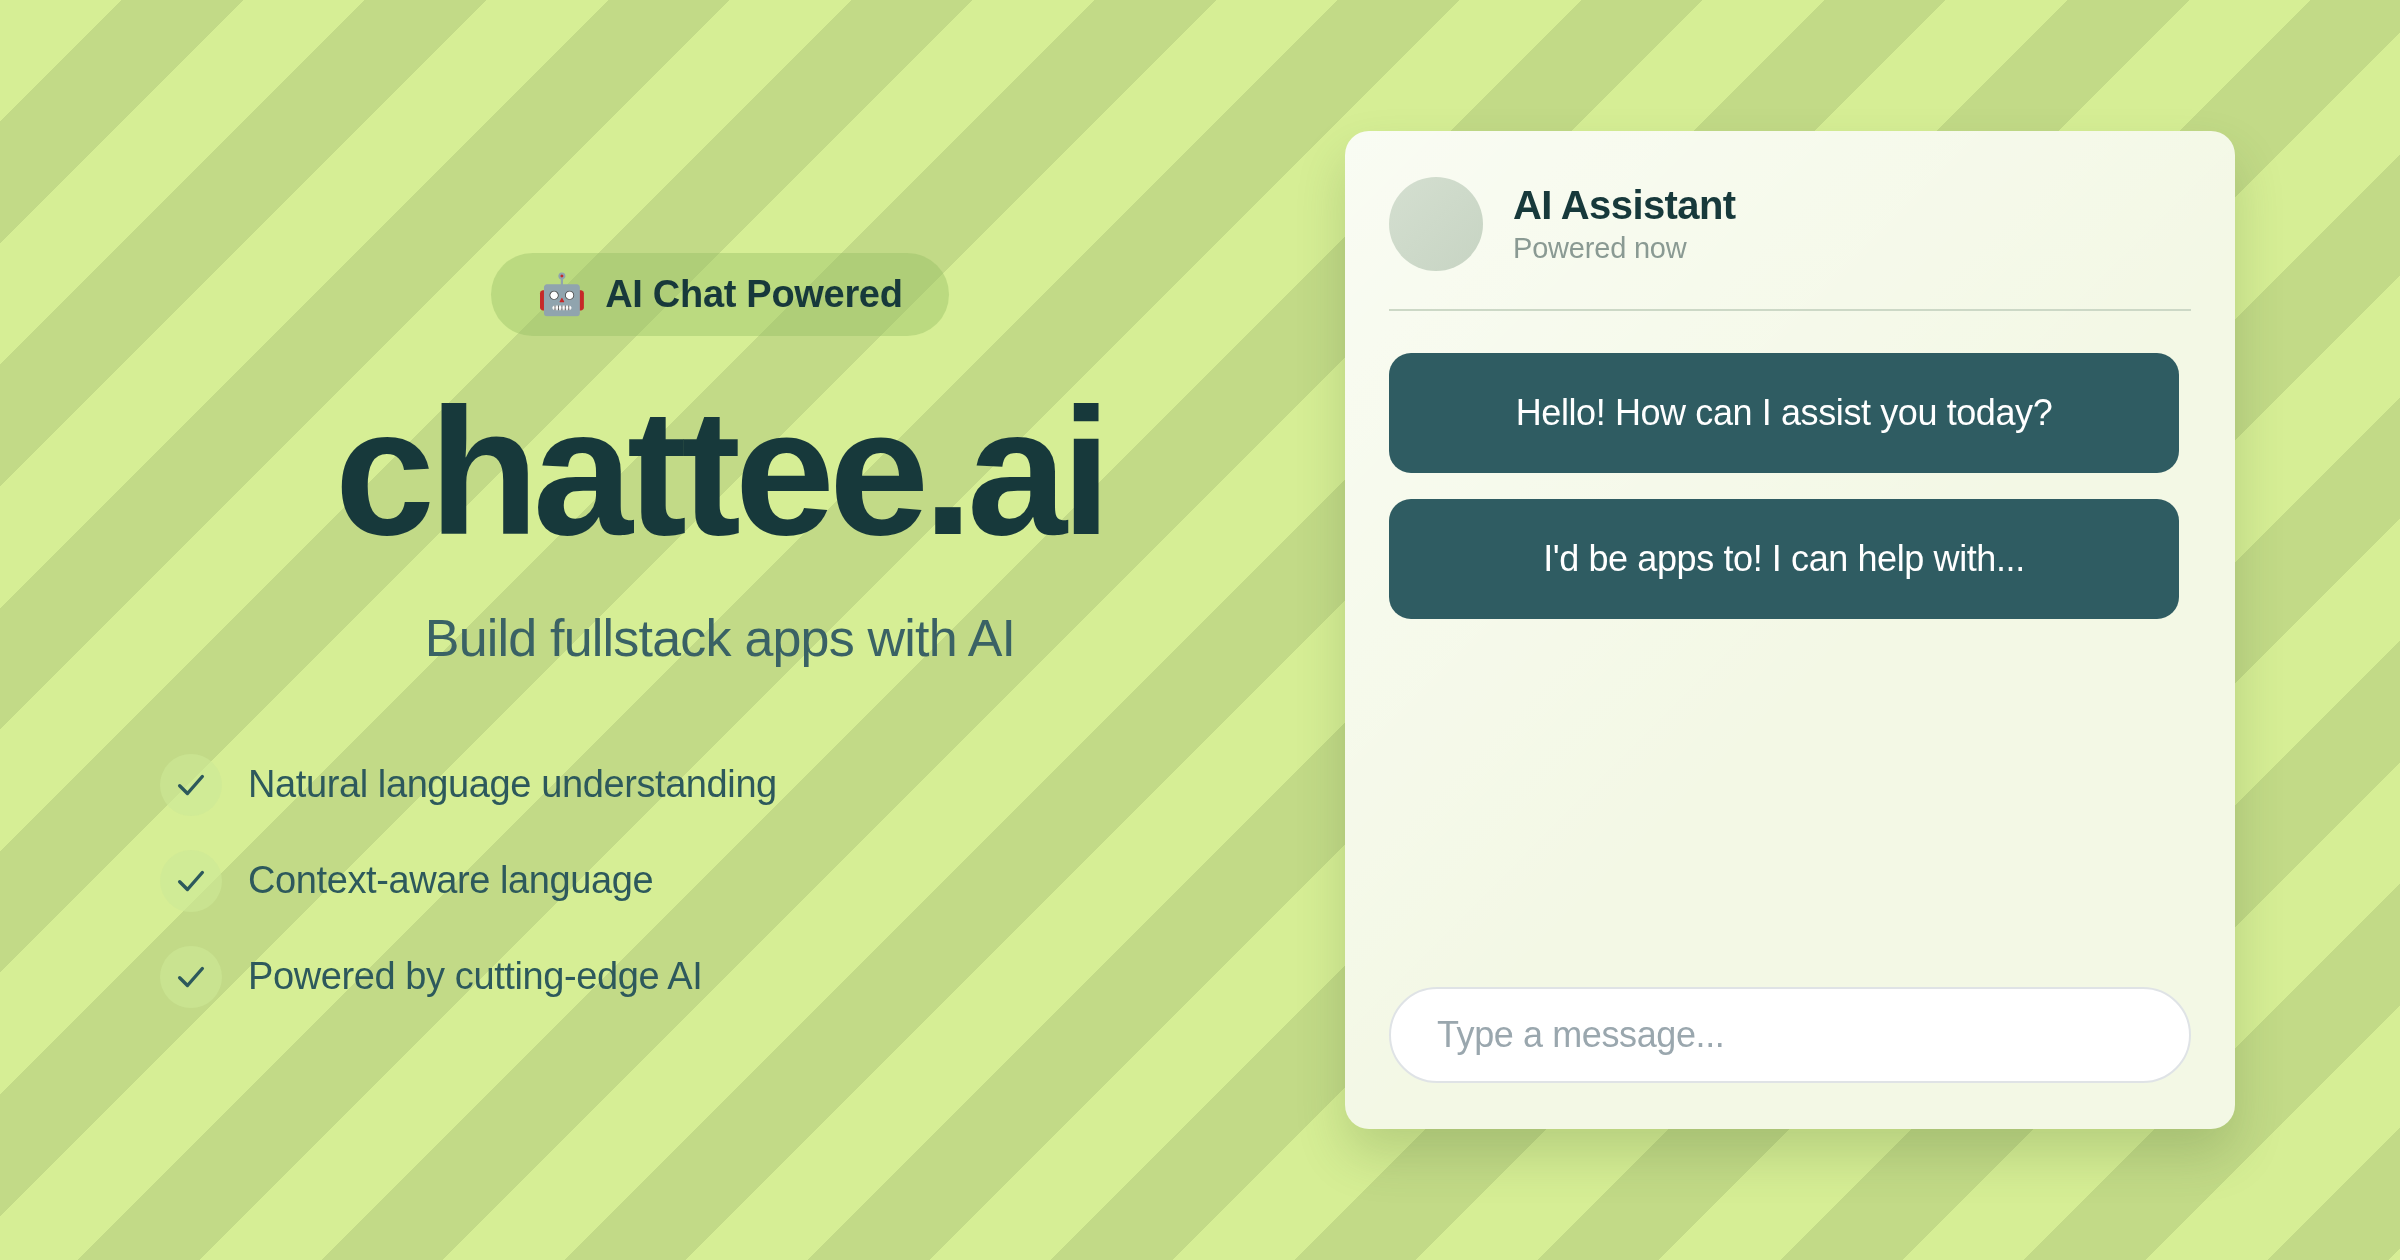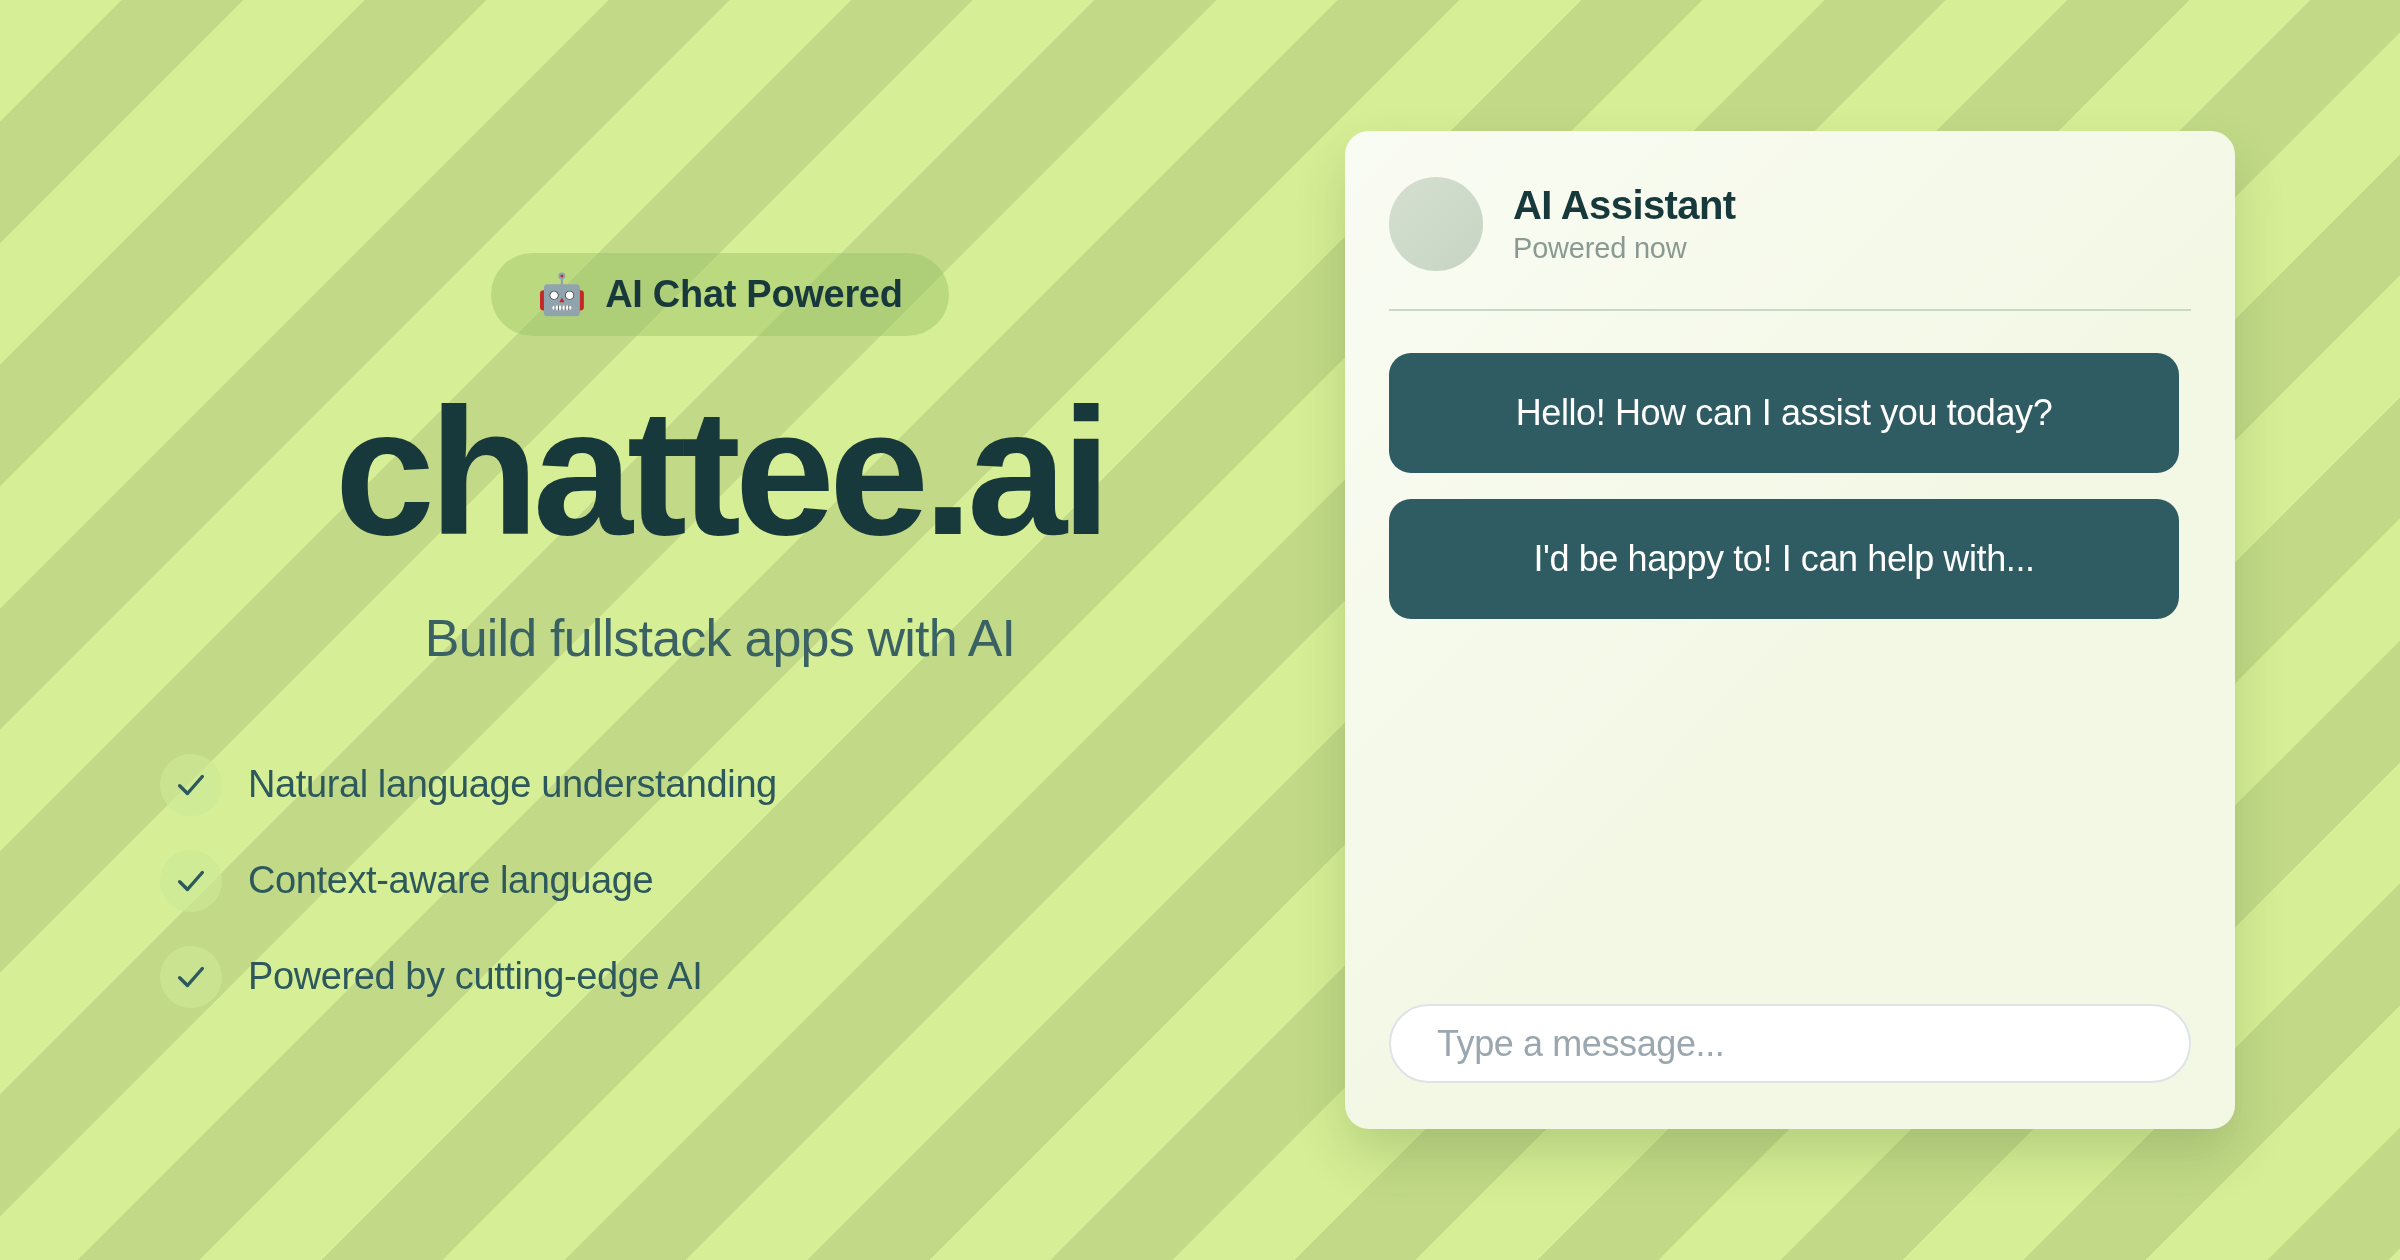--- a/index.html
+++ b/index.html
@@ -189,21 +189,21 @@
     border:2px solid #e2e6e9;
     margin-left:62px;
   }
 
   .composer {
     margin-top:auto;
     padding-top:30px;
   }
   .message-input {
     width:100%;
-    height:79px;
+    height:96px;
     border-radius:999px;
     border:2px solid #dfe3e6;
     background:#ffffff;
     padding:0 46px;
     font-family:"Liberation Sans", sans-serif;
     font-size:36px;
     color:#1a1f2b;
     letter-spacing:-0.4px;
     outline:none;
   }
@@ -262,20 +262,20 @@
     <div class="chat-id">
       <div class="assistant-name">AI Assistant</div>
       <div class="assistant-status">Powered now</div>
     </div>
   </div>
 
   <div class="chat-divider"></div>
 
   <div class="messages">
     <div class="bubble assistant">Hello! How can I assist you today?</div>
-    <div class="bubble assistant">I'd be happy to! I can help with...</div>
+    <div class="bubble assistant">I'd be apps to! I can help with...</div>
   </div>
 
   <div class="composer">
     <input class="message-input" type="text" placeholder="Type a message..." style="">
   </div>
 
 </section>
 
 </body></html>

